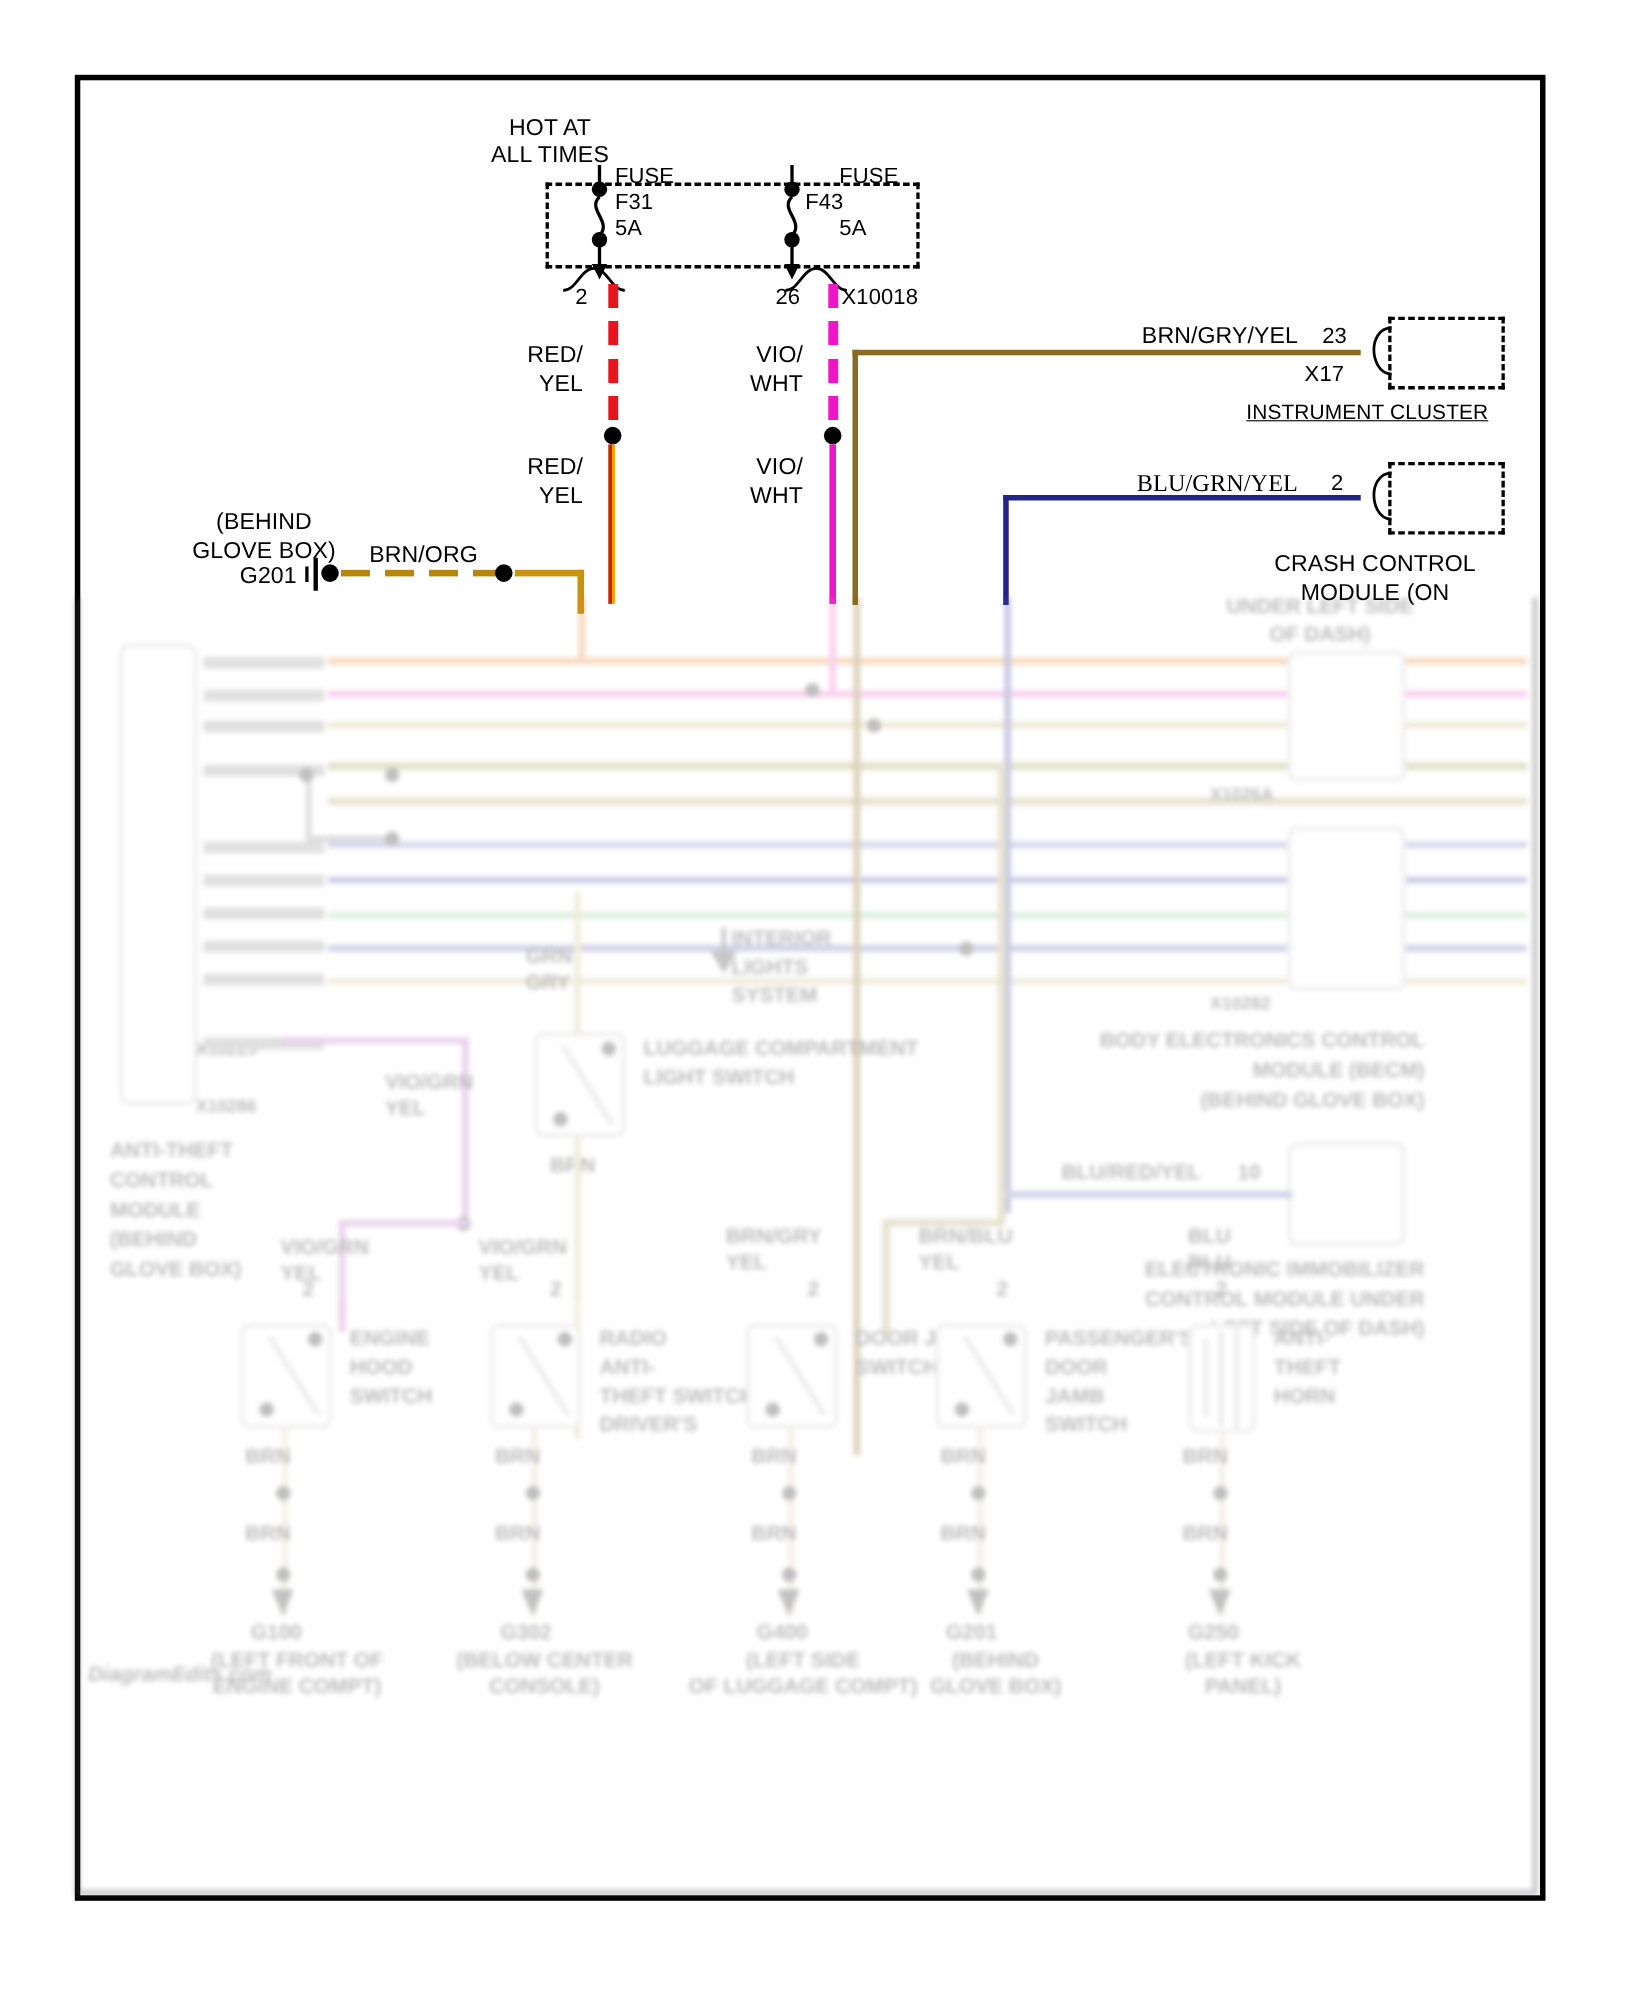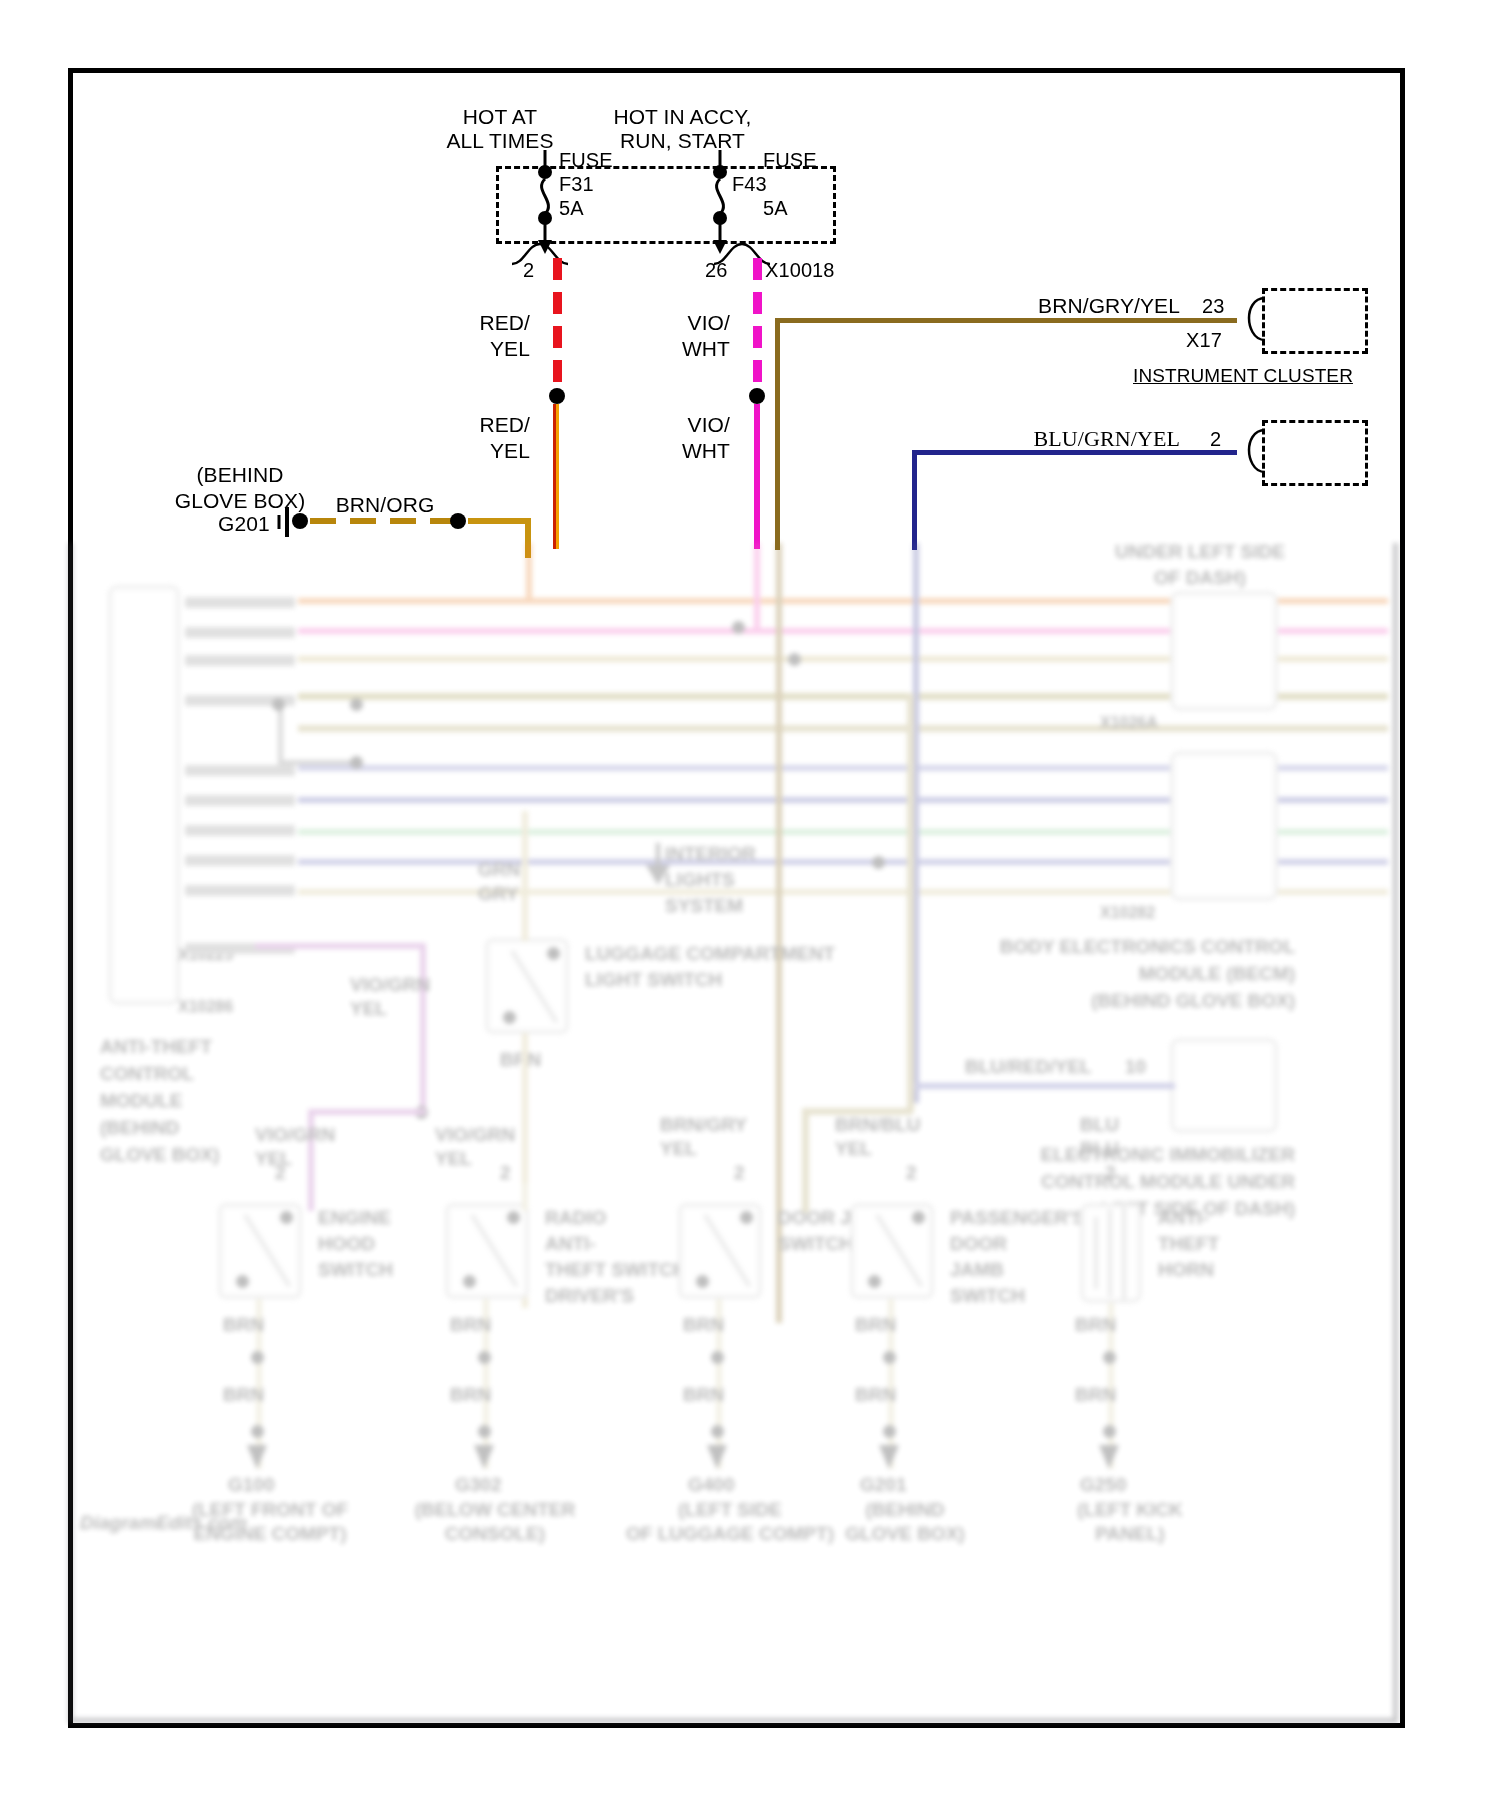--- a/index.html
+++ b/index.html
@@ -35,22 +35,20 @@
 </style>
 </head>
 <body>
 
 <div id="stage">
 
   <div id="frame"></div>
 
   <div class="t tc" style="left:400px;top:105px;width:200px;font-size:21px;font-weight:400;">HOT AT
 ALL TIMES</div>
-  <div class="t tc" style="left:565px;top:105px;width:235px;font-size:21px;">HOT IN ACCY,
-RUN, START</div>
 
   <div class="dashbox" style="left:496px;top:166px;width:340px;height:78px;"></div>
 
   <svg style="position:absolute;left:470px;top:150px;width:120px;height:110px;">
     <line x1="75" y1="0" x2="75" y2="18" stroke="#000" stroke-width="3"></line>
     <circle cx="75" cy="22" r="7" fill="#000"></circle>
     <path d="M75 29 C 63 40, 87 52, 75 64" stroke="#000" stroke-width="3" fill="none"></path>
     <circle cx="75" cy="68" r="7" fill="#000"></circle>
     <line x1="75" y1="74" x2="75" y2="96" stroke="#000" stroke-width="3"></line>
     <polygon points="68,90 82,90 75,104" fill="#000"></polygon>
@@ -120,20 +118,22 @@
   <div class="wire" style="left:912px;top:450px;width:325px;height:5px;background:#22248c;"></div>
   <div class="wire" style="left:912px;top:450px;width:5px;height:100px;background:#22248c;"></div>
 
   <div class="t tr" style="left:900px;top:427px;width:280px;font-size:22px;font-family:Liberation Serif, serif;">BLU/GRN/YEL</div>
   <div class="t" style="left:1210px;top:427px;">2</div>
 
   <svg style="position:absolute;left:1237px;top:428px;width:32px;height:46px;">
     <path d="M28 2 C 16 2, 12 14, 12 22 C 12 30, 16 44, 28 44" stroke="#000" stroke-width="2.5" fill="none"></path>
   </svg>
   <div class="dashbox" style="left:1262px;top:420px;width:106px;height:66px;"></div>
+  <div class="t tc" style="left:1120px;top:500px;width:260px;font-size:21px;line-height:26px;">CRASH CONTROL
+MODULE (ON</div>
 
   <div class="t tc" style="left:140px;top:462px;width:200px;font-size:21px;line-height:26px;">(BEHIND
 GLOVE BOX)</div>
   <div class="t" style="left:218px;top:512px;font-size:21px;">G201</div>
 
   <svg style="position:absolute;left:275px;top:505px;width:22px;height:34px;">
     <line x1="4" y1="10" x2="4" y2="24" stroke="#000" stroke-width="3"></line>
     <line x1="12" y1="2" x2="12" y2="32" stroke="#000" stroke-width="4"></line>
   </svg>
   <div class="node" style="left:292px;top:513px;"></div>

